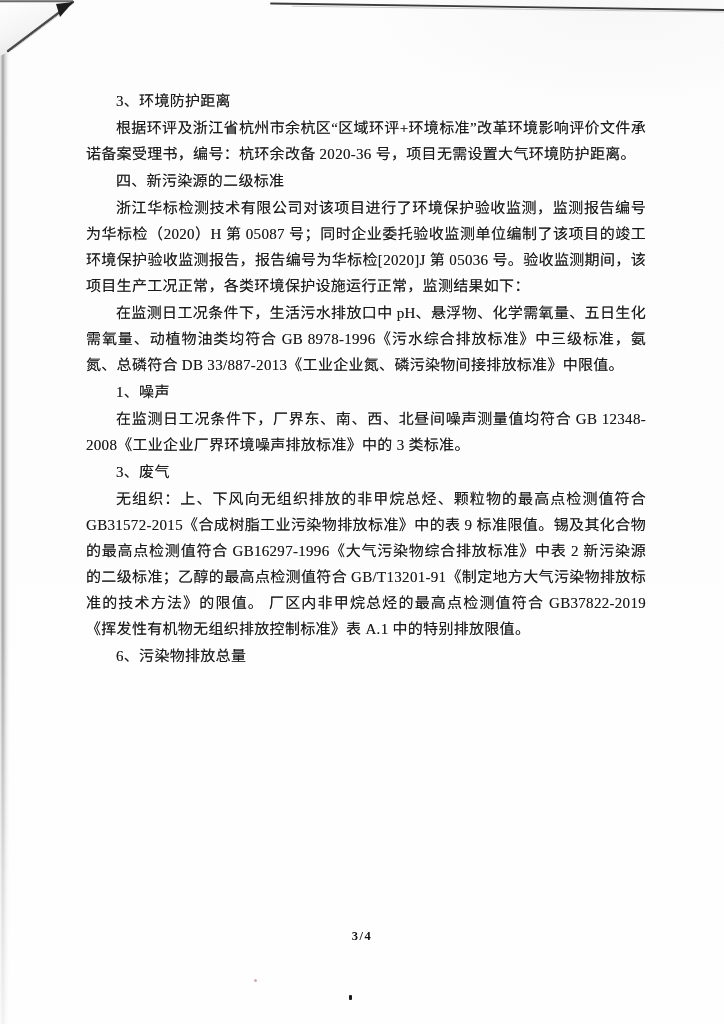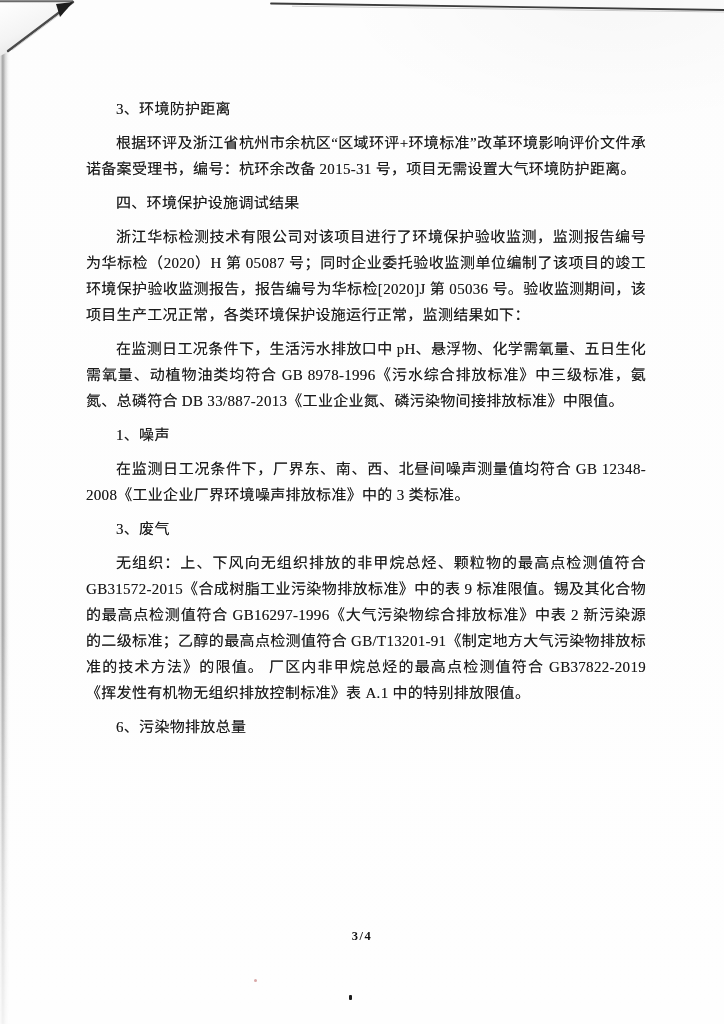--- a/index.html
+++ b/index.html
@@ -37,21 +37,21 @@
   .top-edge-artifact { position: absolute; left: 0; top: 0; }
   .content {
     position: absolute;
     left: 86px;
     right: 78px;
     top: 88px;
     text-align: justify;
     letter-spacing: 0.3px;
   }
   .content p {
-    margin: 8px 0 1px 0;
+    margin: 0 0 1px 0;
     font-size: 15px;
     line-height: 26px;
     text-indent: 2em;
     text-align: justify;
     text-shadow: 0 0 0.35px rgba(20,20,20,0.55);
   }
   .content p.heading {
     text-align: left;
   }
   .page-footer {
@@ -102,22 +102,22 @@
     <polygon points="56,4 73,2 60,17" fill="#1d1d1d"></polygon>
   </svg>
 
   <svg class="top-edge-artifact" width="724" height="16" viewBox="0 0 724 16" aria-hidden="true">
     <line x1="271" y1="3.5" x2="724" y2="10" stroke="#3c3c3c" stroke-width="1.8" stroke-linecap="round"></line>
     <line x1="292" y1="6.2" x2="724" y2="12" stroke="#8f8f8f" stroke-width="0.8" opacity="0.55"></line>
   </svg>
 
   <main class="content">
     <p class="heading">3、环境防护距离</p>
-    <p class="body">根据环评及浙江省杭州市余杭区“区域环评+环境标准”改革环境影响评价文件承诺备案受理书，编号：杭环余改备 2015-31 号，项目无需设置大气环境防护距离。</p>
-    <p class="heading">四、环境保护设施调试结果</p>
+    <p class="body">根据环评及浙江省杭州市余杭区“区域环评+环境标准”改革环境影响评价文件承诺备案受理书，编号：杭环余改备 2020-36 号，项目无需设置大气环境防护距离。</p>
+    <p class="heading">四、新污染源的二级标准</p>
     <p class="body">浙江华标检测技术有限公司对该项目进行了环境保护验收监测，监测报告编号为华标检（2020）H 第 05087 号；同时企业委托验收监测单位编制了该项目的竣工环境保护验收监测报告，报告编号为华标检[2020]J 第 05036 号。验收监测期间，该项目生产工况正常，各类环境保护设施运行正常，监测结果如下：</p>
     <p class="body">在监测日工况条件下，生活污水排放口中 pH、悬浮物、化学需氧量、五日生化需氧量、动植物油类均符合 GB 8978-1996《污水综合排放标准》中三级标准，氨氮、总磷符合 DB 33/887-2013《工业企业氮、磷污染物间接排放标准》中限值。</p>
     <p class="heading">1、噪声</p>
     <p class="body">在监测日工况条件下，厂界东、南、西、北昼间噪声测量值均符合 GB 12348-2008《工业企业厂界环境噪声排放标准》中的 3 类标准。</p>
     <p class="heading">3、废气</p>
     <p class="body">无组织：上、下风向无组织排放的非甲烷总烃、颗粒物的最高点检测值符合 GB31572-2015《合成树脂工业污染物排放标准》中的表 9 标准限值。锡及其化合物的最高点检测值符合 GB16297-1996《大气污染物综合排放标准》中表 2 新污染源的二级标准；乙醇的最高点检测值符合 GB/T13201-91《制定地方大气污染物排放标准的技术方法》的限值。 厂区内非甲烷总烃的最高点检测值符合 GB37822-2019《挥发性有机物无组织排放控制标准》表 A.1 中的特别排放限值。</p>
     <p class="heading">6、污染物排放总量</p>
   </main>
 
   <div class="page-footer">3/4</div>

